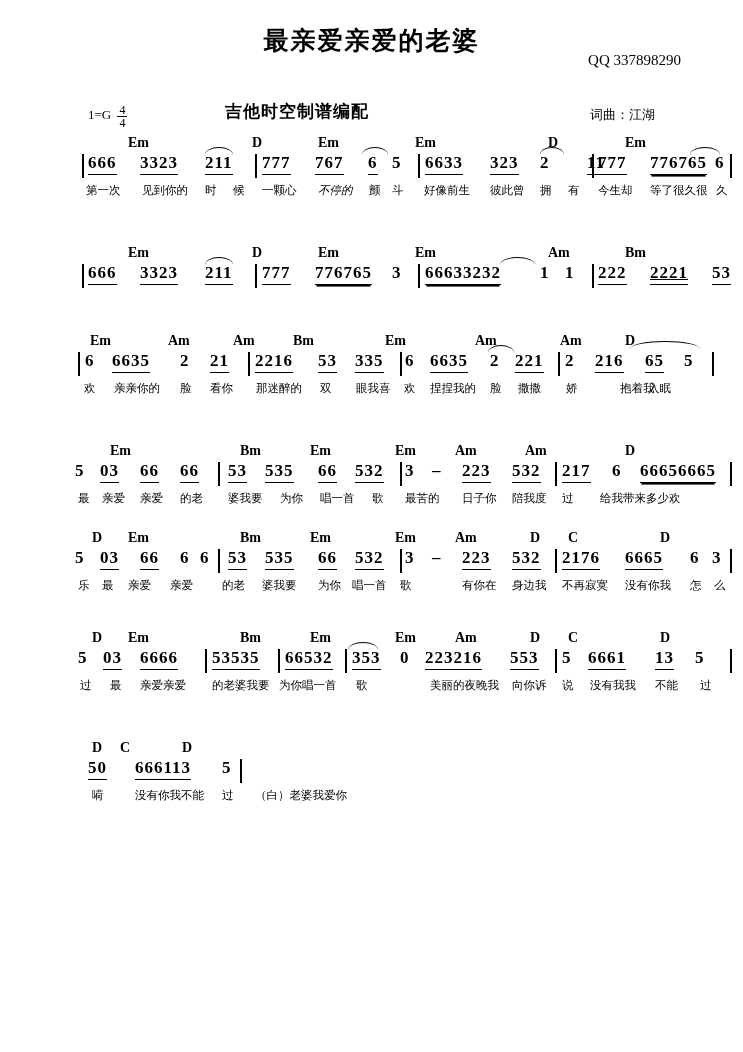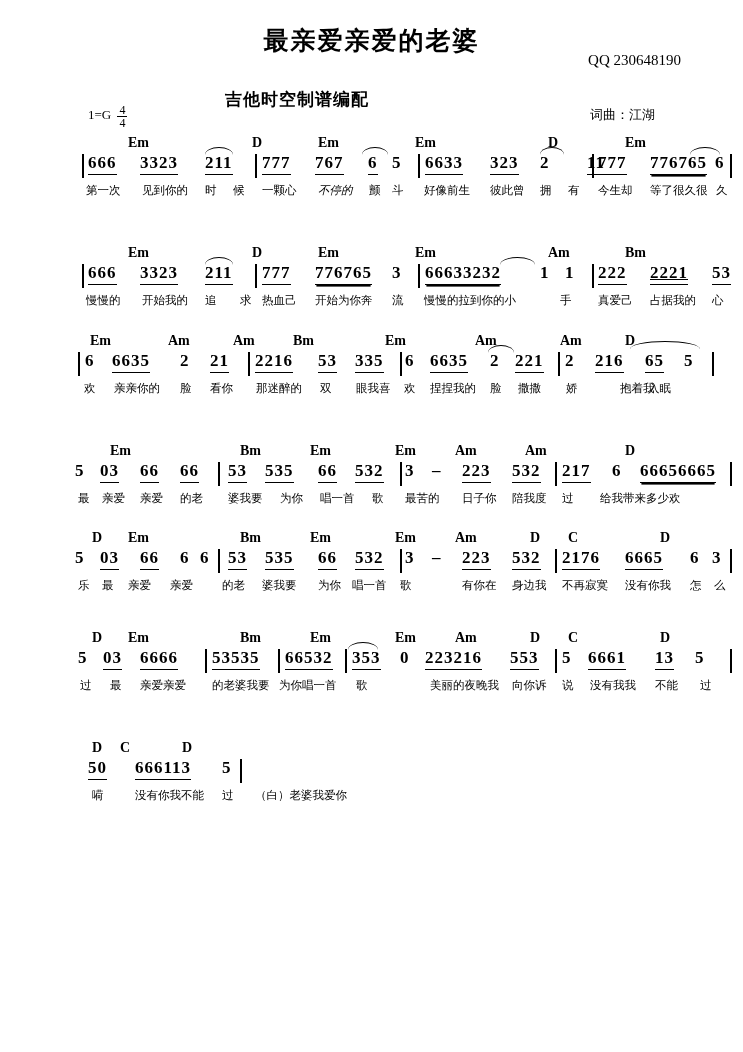--- a/index.html
+++ b/index.html
@@ -35,21 +35,21 @@
   }
   .qq {
     position: absolute;
     top: 52px;
     right: 62px;
     font-size: 15px;
     font-family: "Liberation Serif", "DejaVu Serif", serif;
   }
   .subtitle {
     position: absolute;
-    top: 88px;
+    top: 100px;
     left: 0;
     width: 594px;
     text-align: center;
     font-size: 17px;
     font-weight: bold;
     letter-spacing: 1px;
   }
   .composer {
     position: absolute;
     top: 106px;
@@ -149,21 +149,21 @@
     font-family: "Liberation Serif", "DejaVu Serif", serif;
   }
   .footer div { white-space: nowrap; }
 </style>
 </head>
 <body>
 
 <div class="sheet">
 
   <div class="title">最亲爱亲爱的老婆</div>
-  <div class="qq">QQ 230648190</div>
+  <div class="qq">QQ 337898290</div>
   <div class="subtitle">吉他时空制谱编配</div>
   <div class="composer">词曲：江湖</div>
   <div class="keysig">
     <span>1=G</span>
     <span class="frac">
       <span class="num">4</span>
       <span class="den">4</span>
     </span>
   </div>
 
@@ -242,34 +242,20 @@
           <span class="note u1" style="left: 262px;">777</span>
           <span class="note u2" style="left: 315px;">776765</span>
           <span class="note" style="left: 392px;">3</span>
           <span class="note u2" style="left: 425px;">66633232</span>
           <span class="note" style="left: 540px;">1</span>
           <span class="note" style="left: 565px;">1</span>
           <span class="note u1" style="left: 598px;">222</span>
           <span class="note u1" style="left: 650px; text-decoration: underline;">2221</span>
           <span class="note u1" style="left: 712px;">53</span>
         </div>
-        <div class="lyricline">
-          <span class="lyr" style="left: 86px;">慢慢的</span>
-          <span class="lyr" style="left: 142px;">开始我的</span>
-          <span class="lyr" style="left: 205px;">追</span>
-          <span class="lyr" style="left: 240px;">求</span>
-          <span class="lyr" style="left: 262px;">热血己</span>
-          <span class="lyr" style="left: 315px;">开始为你奔</span>
-          <span class="lyr" style="left: 392px;">流</span>
-          <span class="lyr" style="left: 424px;">慢慢的拉到你的小</span>
-          <span class="lyr" style="left: 560px;">手</span>
-          <span class="lyr" style="left: 598px;">真爱己</span>
-          <span class="lyr" style="left: 650px;">占据我的</span>
-          <span class="lyr" style="left: 712px;">心</span>
-        </div>
       </div>
       <div class="system" style="top: 333px;">
         <div class="chordline">
           <span class="chord" style="left: 90px;">Em</span>
           <span class="chord" style="left: 168px;">Am</span>
           <span class="chord" style="left: 233px;">Am</span>
           <span class="chord" style="left: 293px;">Bm</span>
           <span class="chord" style="left: 385px;">Em</span>
           <span class="chord" style="left: 475px;">Am</span>
           <span class="chord" style="left: 560px;">Am</span>

